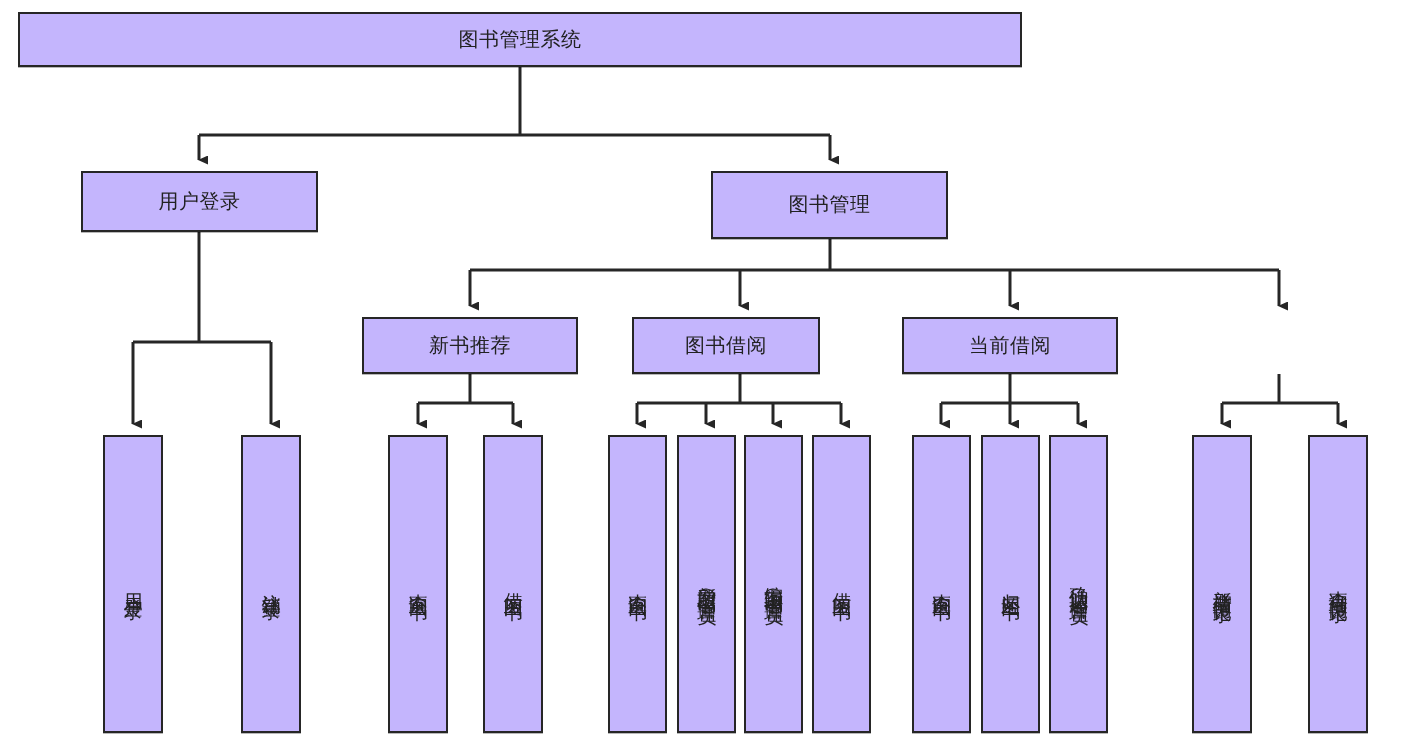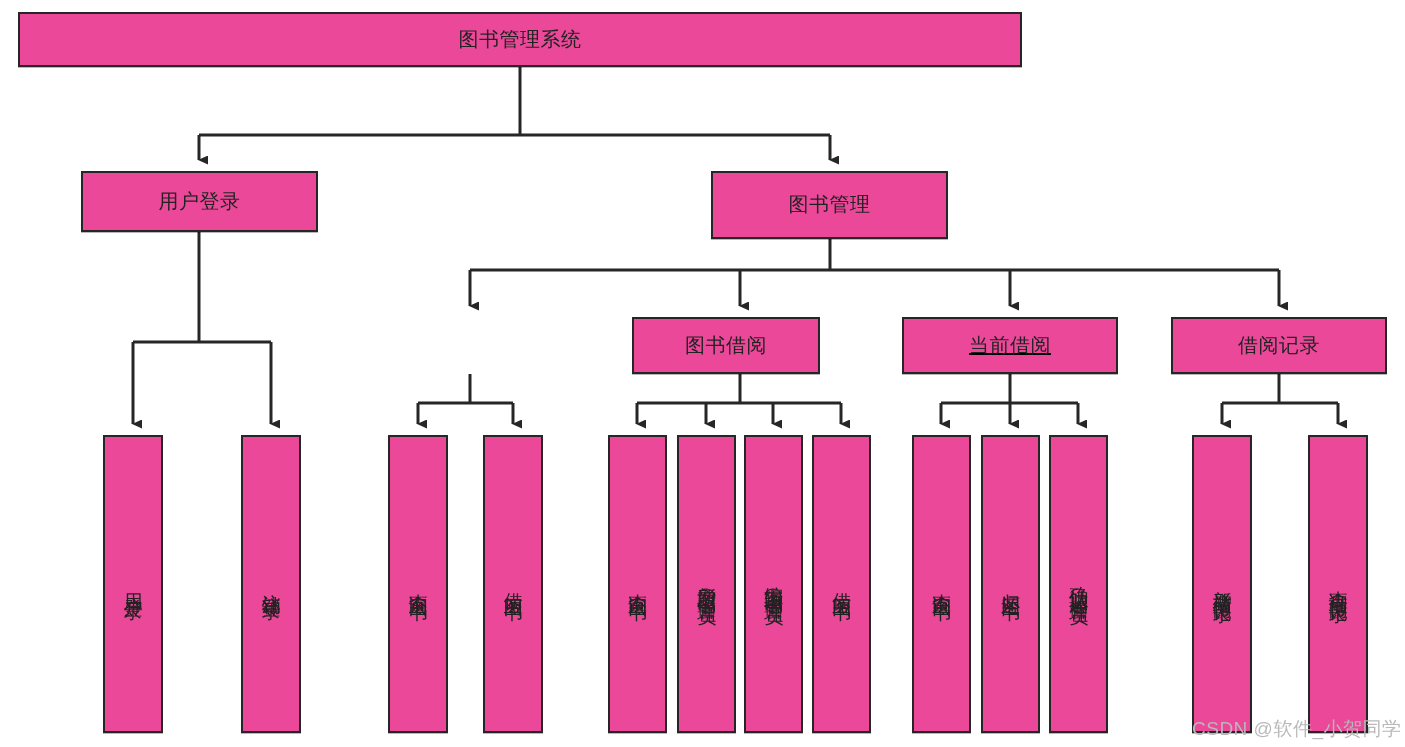--- a/index.html
+++ b/index.html
@@ -23,21 +23,21 @@
   svg.diagram-canvas {
     position: absolute;
     top: 0;
     left: 0;
     width: 1405px;
     height: 747px;
   }
   .node-box {
     position: absolute;
     box-sizing: border-box;
-    background: #ec4899;
+    background: #c4b5fd;
     border: 2px solid #262626;
     display: flex;
     align-items: center;
     justify-content: center;
     box-shadow: 0 1px 0 rgba(0,0,0,0.28);
   }
   .node-label {
     color: #222222;
     font-size: 20px;
     line-height: 1.18;
@@ -121,28 +121,28 @@
     <span class="node-label">图书管理系统</span>
   </div>
 
   <div class="node-box" style="left:81px; top:171px; width:237px; height:61px;">
     <span class="node-label">用户登录</span>
   </div>
   <div class="node-box" style="left:711px; top:171px; width:237px; height:68px;">
     <span class="node-label">图书管理</span>
   </div>
 
+  <div class="node-box" style="left:362px; top:317px; width:216px; height:57px;">
+    <span class="node-label">新书推荐</span>
+  </div>
   <div class="node-box" style="left:632px; top:317px; width:188px; height:57px;">
     <span class="node-label">图书借阅</span>
   </div>
-  <div class="node-box" style="left:902px; top:317px; width:216px; height:57px;text-decoration:underline;">
+  <div class="node-box" style="left:902px; top:317px; width:216px; height:57px;">
     <span class="node-label">当前借阅</span>
-  </div>
-  <div class="node-box" style="left:1171px; top:317px; width:216px; height:57px;">
-    <span class="node-label">借阅记录</span>
   </div>
 
   <div class="node-box vertical" style="left:103px; top:435px; width:60px; height:298px;">
     <span class="node-label">用户登录</span>
   </div>
   <div class="node-box vertical" style="left:241px; top:435px; width:60px; height:298px;">
     <span class="node-label">注销登录</span>
   </div>
 
   <div class="node-box vertical" style="left:388px; top:435px; width:60px; height:298px;">
@@ -175,15 +175,14 @@
     <span class="node-label">确认归还（管理员）</span>
   </div>
 
   <div class="node-box vertical" style="left:1192px; top:435px; width:60px; height:298px;">
     <span class="node-label">新增借阅记录</span>
   </div>
   <div class="node-box vertical" style="left:1308px; top:435px; width:60px; height:298px;">
     <span class="node-label">查询借阅记录</span>
   </div>
 
-  <div class="watermark" style="left:1192px; top:716px;">CSDN @软件_小贺同学</div>
 
 </div>
 
 </body></html>

